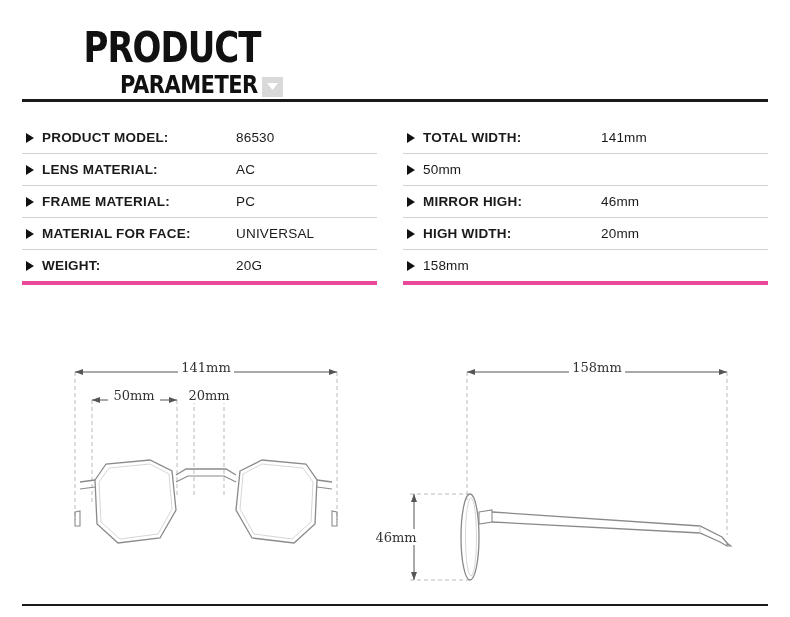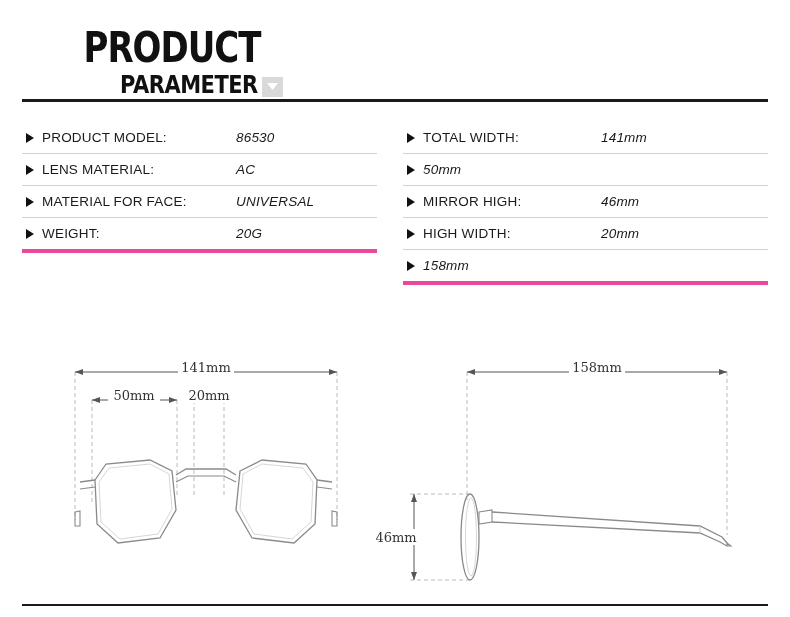--- a/index.html
+++ b/index.html
@@ -112,27 +112,27 @@
     align-items: center;
     justify-content: flex-start;
     padding-left: 4px;
   }
   .bullet svg { display: block; }
 
   .spec-label {
     flex: 0 0 auto;
     letter-spacing: 0.2px;
     white-space: nowrap;
+    font-weight: bold;
   }
   .spec-col.left .spec-label { width: 194px; }
   .spec-col.right .spec-label { width: 178px; }
   .spec-value {
     letter-spacing: 0.2px;
     white-space: nowrap;
-    font-style: italic;
   }
 
   
   .diagrams {
     position: absolute;
     left: 0;
     top: 330px;
     width: 790px;
     height: 270px;
   }
@@ -188,20 +188,29 @@
     <div class="spec-row">
       <span class="bullet">
         <svg width="8" height="10" viewBox="0 0 8 10">
             <path d="M0 0 L8 5 L0 10 Z" fill="#111111"></path>
           </svg>
       </span>
       <span class="spec-label">LENS MATERIAL:</span>
       <span class="spec-value">AC</span>
     </div>
 
+    <div class="spec-row">
+      <span class="bullet">
+        <svg width="8" height="10" viewBox="0 0 8 10">
+            <path d="M0 0 L8 5 L0 10 Z" fill="#111111"></path>
+          </svg>
+      </span>
+      <span class="spec-label">FRAME MATERIAL:</span>
+      <span class="spec-value">PC</span>
+    </div>
 
     <div class="spec-row">
       <span class="bullet">
         <svg width="8" height="10" viewBox="0 0 8 10">
             <path d="M0 0 L8 5 L0 10 Z" fill="#111111"></path>
           </svg>
       </span>
       <span class="spec-label">MATERIAL FOR FACE:</span>
       <span class="spec-value">UNIVERSAL</span>
     </div>

